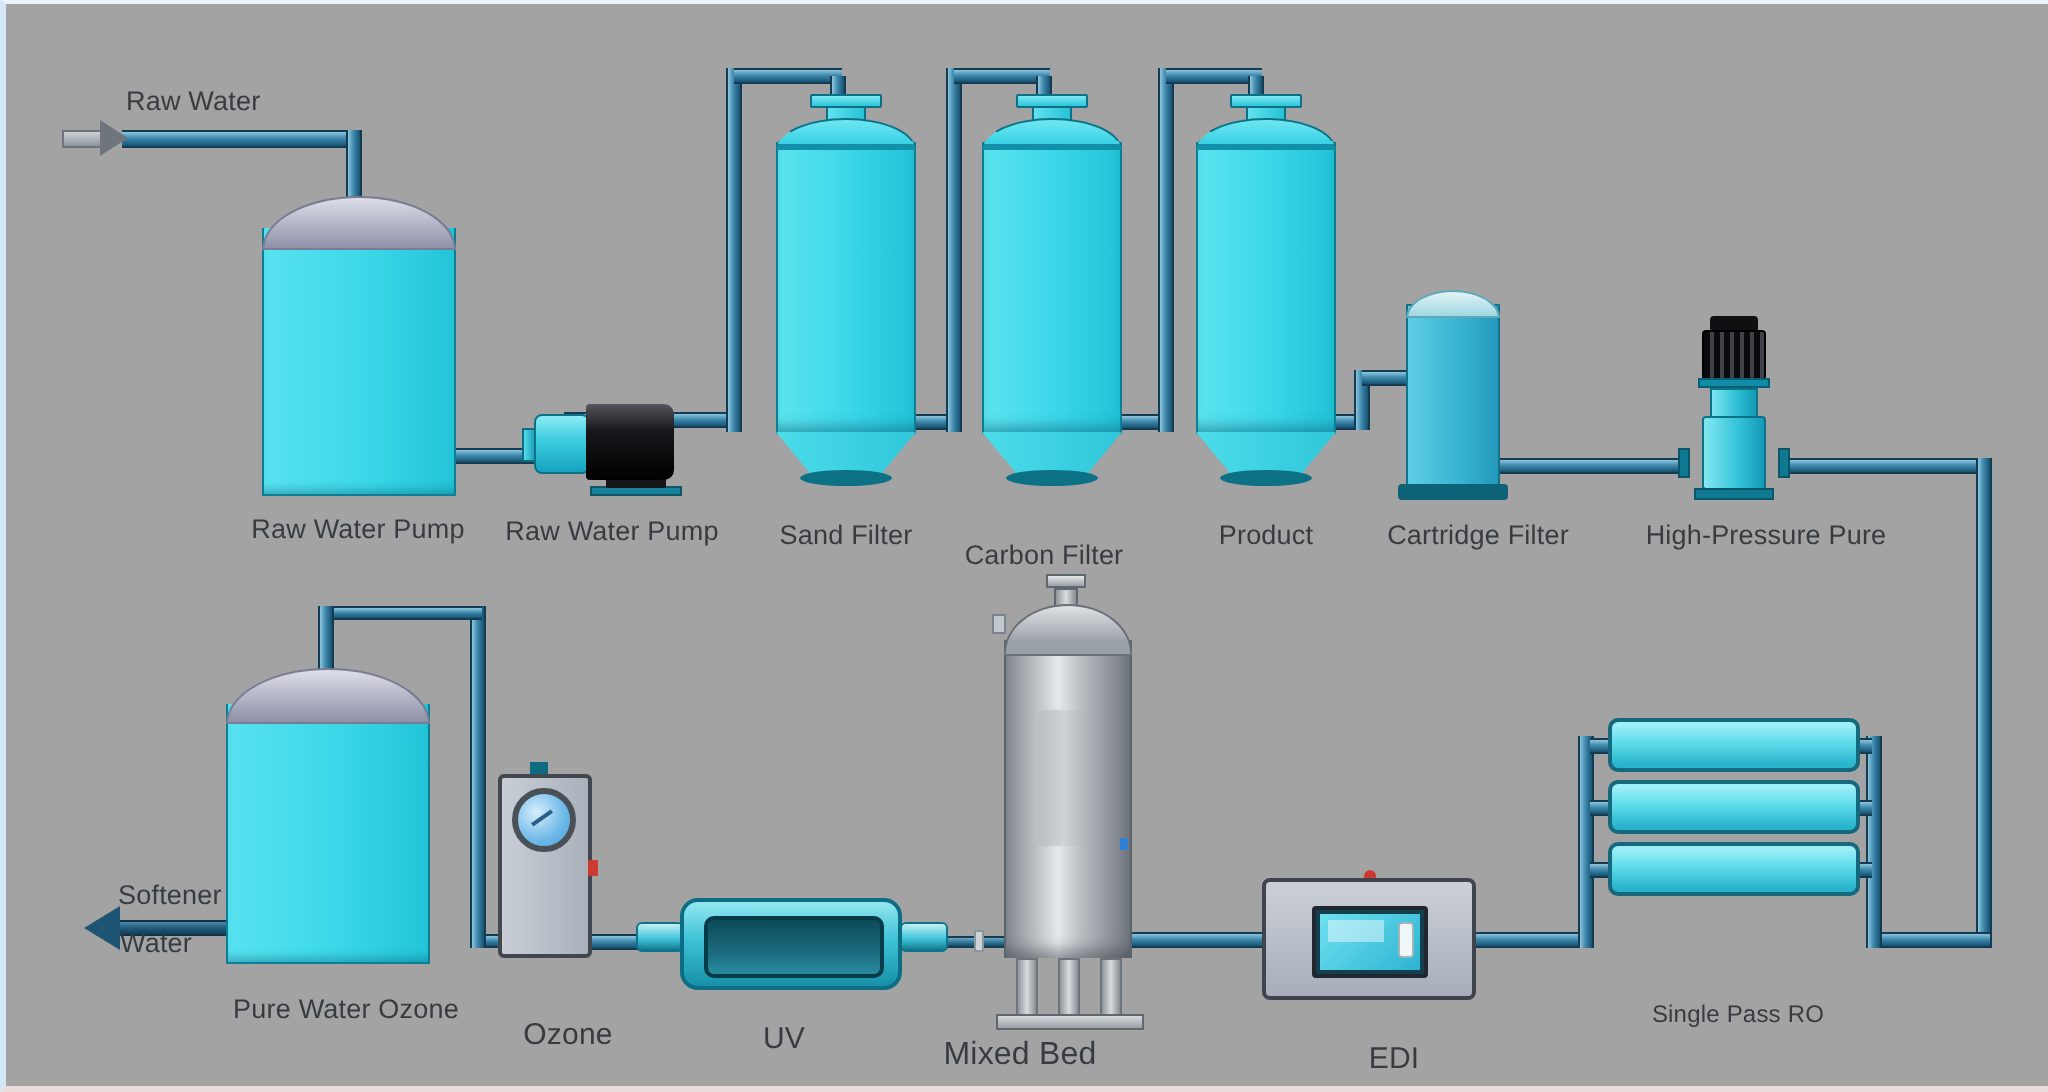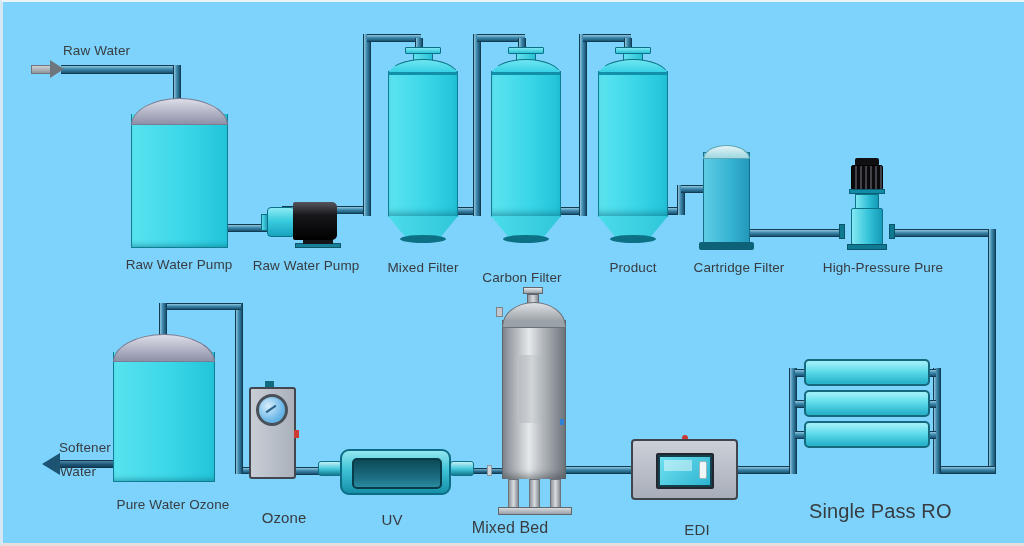--- a/index.html
+++ b/index.html
@@ -1,19 +1,19 @@
 <!DOCTYPE html>
 <html><head>
 <meta charset="utf-8">
 <style>
   * { box-sizing: border-box; margin: 0; padding: 0; }
   body { background: #ffffff; font-family: "Liberation Sans", sans-serif; }
   #canvas {
     position: relative; width: 1024px; height: 546px; overflow: hidden;
-    background: #7dd3fc;
+    background: #a3a3a3;
     border-left: 3px solid #d3e8f4; border-top: 2px solid #eaf4fa;
     border-bottom: 3px solid #ead locate;
   }
   #canvas { border-bottom: 3px solid #eadcda; }
 
   
   .pipe-h, .pipe-v, .pipe-thin {
     position: absolute;
   }
   .pipe-h {
@@ -239,29 +239,29 @@
 
   <div class="tank" style="left:110px;top:332px;width:102px;height:148px">
     <div class="tank-body" style="top:18px;height:130px"></div>
     <div class="tank-dome" style="height:28px"></div>
   </div>
 
   <div class="lbl lbl-left" style="left:60px;top:41px">Raw Water</div>
 
   <div class="lbl" style="left:116px;top:255px;width:120px">Raw Water Pump</div>
   <div class="lbl" style="left:243px;top:256px;width:120px">Raw Water Pump</div>
-  <div class="lbl" style="left:370px;top:258px;width:100px">Mixed Filter</div>
+  <div class="lbl" style="left:370px;top:258px;width:100px">Sand Filter</div>
   <div class="lbl" style="left:469px;top:268px;width:100px">Carbon Filter</div>
   <div class="lbl" style="left:580px;top:258px;width:100px">Product</div>
   <div class="lbl" style="left:686px;top:258px;width:100px">Cartridge Filter</div>
   <div class="lbl" style="left:815px;top:258px;width:130px">High-Pressure Pure</div>
 
   <div class="lbl lbl-left" style="left:56px;top:438px">Softener</div>
   <div class="lbl lbl-left" style="left:57px;top:462px">Water</div>
 
   <div class="lbl" style="left:110px;top:495px;width:120px">Pure Water Ozone</div>
   <div class="lbl lbl-big" style="left:241px;top:507px;width:80px">Ozone</div>
   <div class="lbl lbl-big" style="left:349px;top:509px;width:80px">UV</div>
   <div class="lbl lbl-big" style="left:457px;top:517px;width:100px;font-size:16px">Mixed Bed</div>
   <div class="lbl lbl-big" style="left:654px;top:519px;width:80px">EDI</div>
-  <div class="lbl" style="left:806px;top:498px;width:120px;font-size:20px">Single Pass RO</div>
+  <div class="lbl" style="left:806px;top:498px;width:120px;font-size:12px">Single Pass RO</div>
 
 </div>
 
 </body></html>

